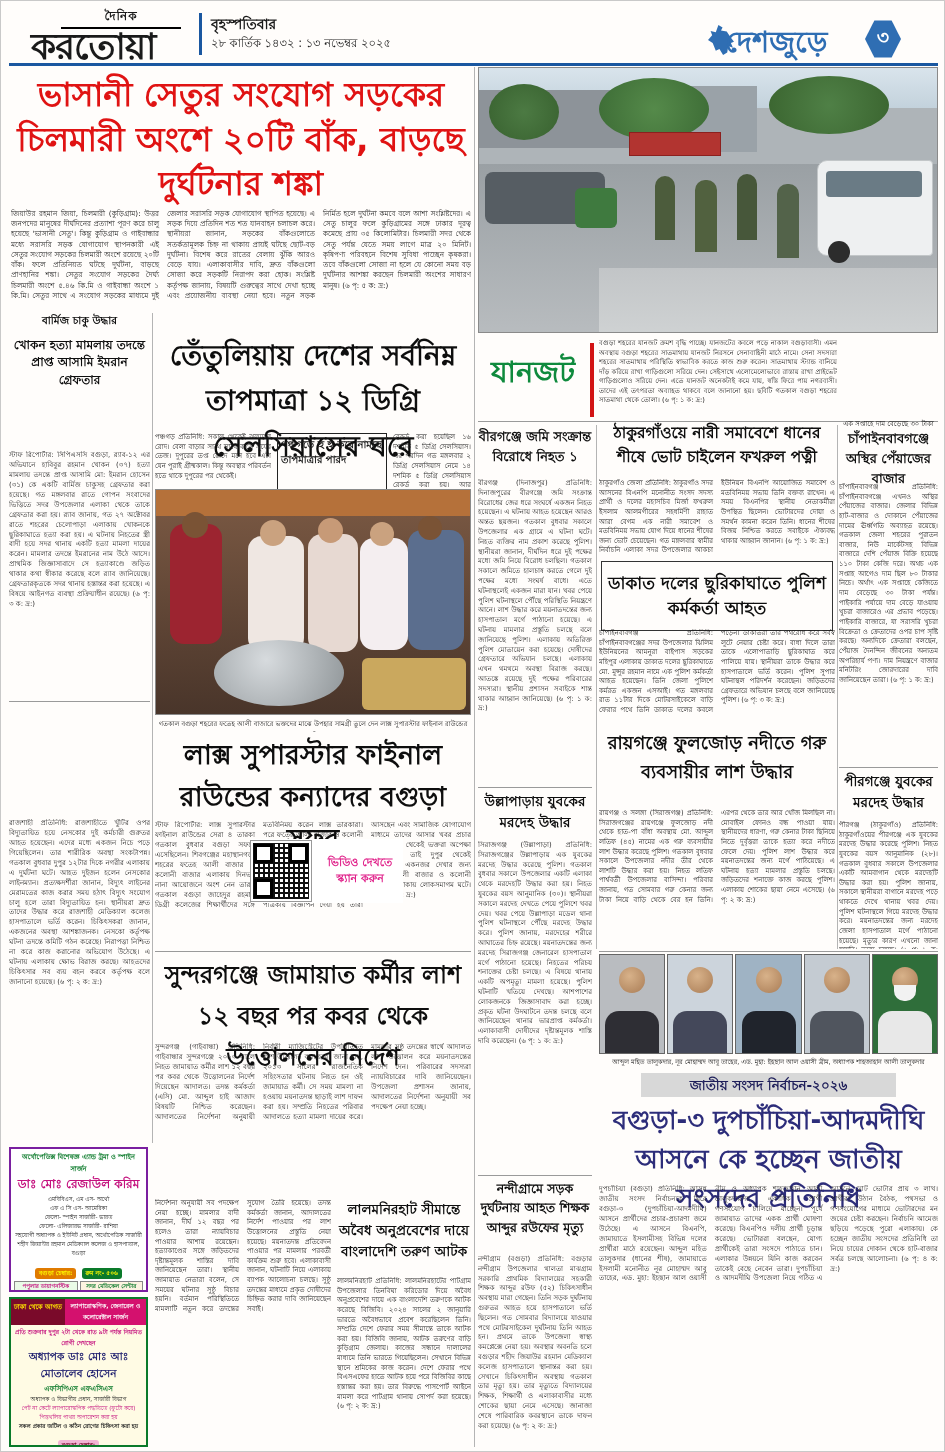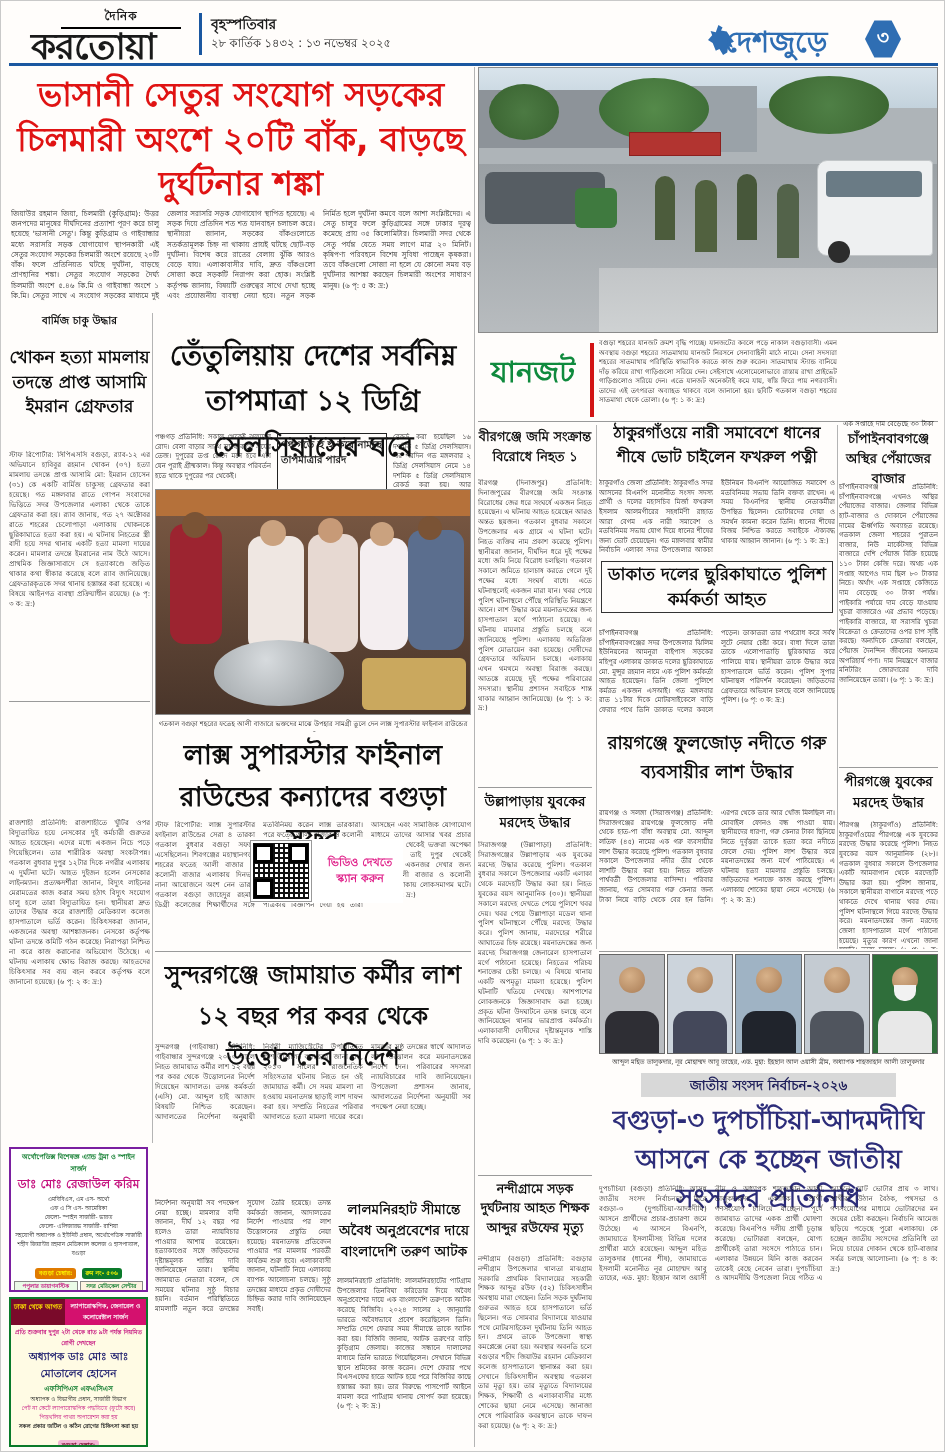--- a/index.html
+++ b/index.html
@@ -82,21 +82,21 @@
   <div class="abs" style="left:589px;top:342px;width:4px;height:74px;background:#d21414;"></div>
   <div class="abs bt" style="left:598px;top:338px;width:238px;height:80px;font-size:6.7px;">বগুড়া শহরের যানজট ক্রমশ বৃদ্ধি পাচ্ছে। যানজটের কবলে পড়ে নাকাল বগুড়াবাসী। এমন অবস্থায় বগুড়া শহরের সাতমাথায় যানজট নিরসনে সেনাবাহিনী মাঠে নামে। সেনা সদস্যরা শহরের সাতমাথায় পরিস্থিতি স্বাভাবিক করতে কাজ শুরু করেন। সাতমাথায় স্ট্যান্ড বানিয়ে দাঁড় করিয়ে রাখা গাড়িগুলো সরিয়ে দেন। সেইসাথে এলোমেলোভাবে রাস্তায় রাখা প্রাইভেট গাড়িগুলোও সরিয়ে দেন। এতে যানজট অনেকটাই কমে যায়, স্বস্তি ফিরে পায় নগরবাসী। তাদের এই তৎপরতা অব্যাহত থাকবে বলে জানানো হয়। ছবিটি গতকাল বগুড়া শহরের সাতমাথা থেকে তোলা। (৬ পৃ: ১ ক: দ্র:)</div>
   <div class="abs hrule" style="left:477px;top:420px;width:460px;"></div>
 
   <div class="abs vrule" style="left:151px;top:312px;height:830px;"></div>
   <div class="abs vrule" style="left:473px;top:66px;height:1380px;"></div>
   <div class="abs vrule" style="left:595px;top:424px;height:524px;"></div>
   <div class="abs vrule" style="left:836px;top:424px;height:524px;"></div>
 
   <div class="abs hl" style="left:8px;top:312px;width:141px;font-size:10.5px;">বার্মিজ চাকু উদ্ধার</div>
-  <div class="abs hl" style="left:8px;top:344px;width:141px;height:118px;font-size:17px;line-height:1.45;">খোকন হত্যা মামলায় তদন্তে প্রাপ্ত আসামি ইমরান গ্রেফতার</div>
+  <div class="abs hl" style="left:8px;top:336px;width:141px;height:118px;font-size:12px;line-height:1.45;">খোকন হত্যা মামলায় তদন্তে প্রাপ্ত আসামি ইমরান গ্রেফতার</div>
   <div class="abs bt" style="left:8px;top:450px;width:141px;height:246px;font-size:7px;">স্টাফ রিপোর্টার: সিপিএসসি বগুড়া, র‍্যাব-১২ এর অভিযানে হাবিবুর রহমান খোকন (৩৭) হত্যা মামলায় তদন্তে প্রাপ্ত আসামি মো: ইমরান হোসেন (৩১) কে একটি বার্মিজ চাকুসহ গ্রেফতার করা হয়েছে। গত মঙ্গলবার রাতে গোপন সংবাদের ভিত্তিতে সদর উপজেলার এলাকা থেকে তাকে গ্রেফতার করা হয়। র‍্যাব জানায়, গত ২৭ অক্টোবর রাতে শহরের চেলোপাড়া এলাকায় খোকনকে ছুরিকাঘাতে হত্যা করা হয়। এ ঘটনায় নিহতের স্ত্রী বাদী হয়ে সদর থানায় একটি হত্যা মামলা দায়ের করেন। মামলার তদন্তে ইমরানের নাম উঠে আসে। প্রাথমিক জিজ্ঞাসাবাদে সে হত্যাকাণ্ডে জড়িত থাকার কথা স্বীকার করেছে বলে র‍্যাব জানিয়েছে। গ্রেফতারকৃতকে সদর থানায় হস্তান্তর করা হয়েছে। এ বিষয়ে আইনগত ব্যবস্থা প্রক্রিয়াধীন রয়েছে। (৬ পৃ: ৩ ক: দ্র:)</div>
   <div class="abs hrule" style="left:8px;top:700px;width:141px;"></div>
   <div class="abs bt" style="left:8px;top:818px;width:141px;height:322px;font-size:7px;">রাজশাহী প্রতিনিধি: রাজশাহীতে খুঁটির ওপর বিদ্যুতায়িত হয়ে নেসকোর দুই কর্মচারী গুরুতর আহত হয়েছেন। এদের মধ্যে একজন নিচে পড়ে গিয়েছিলেন। তার শারীরিক অবস্থা সংকটাপন্ন। গতকাল বুধবার দুপুর ১২টার দিকে নগরীর এলাকায় এ দুর্ঘটনা ঘটে। আহত দুইজন হলেন নেসকোর লাইনম্যান। প্রত্যক্ষদর্শীরা জানান, বিদ্যুৎ লাইনের মেরামতের কাজ করার সময় হঠাৎ বিদ্যুৎ সংযোগ চালু হলে তারা বিদ্যুতায়িত হন। স্থানীয়রা দ্রুত তাদের উদ্ধার করে রাজশাহী মেডিক্যাল কলেজ হাসপাতালে ভর্তি করেন। চিকিৎসকরা জানান, একজনের অবস্থা আশঙ্কাজনক। নেসকো কর্তৃপক্ষ ঘটনা তদন্তে কমিটি গঠন করেছে। নিরাপত্তা নিশ্চিত না করে কাজ করানোর অভিযোগ উঠেছে। এ ঘটনায় এলাকায় ক্ষোভ বিরাজ করছে। আহতদের চিকিৎসার সব ব্যয় বহন করবে কর্তৃপক্ষ বলে জানানো হয়েছে। (৬ পৃ: ২ ক: দ্র:)</div>
 
   <div class="abs ad1" style="left:8px;top:1146px;width:139px;height:145px;">
     <div style="font-size:6.6px;font-weight:700;color:#0a7a2a;">অর্থোপেডিক্স বিশেষজ্ঞ এ্যান্ড ট্রমা ও স্পাইন সার্জন</div>
     <div style="font-size:12px;font-weight:800;color:#c4117e;">ডাঃ মোঃ রেজাউল করিম</div>
     <div style="font-size:5.6px;">এমবিবিএস, এম এস- অর্থো</div>
     <div style="font-size:5.6px;">এফ এ সি এস- আমেরিকা</div>
     <div style="font-size:5.6px;">ফেলো- স্পাইন সার্জারী- ভারত</div>
@@ -183,21 +183,21 @@
   <div class="abs hrule" style="left:477px;top:786px;width:114px;"></div>
   <div class="abs hl" style="left:477px;top:790px;width:114px;height:46px;font-size:13.5px;line-height:1.55;">উল্লাপাড়ায় যুবকের মরদেহ উদ্ধার</div>
   <div class="abs bt" style="left:477px;top:840px;width:114px;height:330px;font-size:6.9px;">সিরাজগঞ্জ (উল্লাপাড়া) প্রতিনিধি: সিরাজগঞ্জের উল্লাপাড়ায় এক যুবকের মরদেহ উদ্ধার করেছে পুলিশ। গতকাল বুধবার সকালে উপজেলার একটি এলাকা থেকে মরদেহটি উদ্ধার করা হয়। নিহত যুবকের বয়স আনুমানিক (৩০)। স্থানীয়রা সকালে মরদেহ দেখতে পেয়ে পুলিশে খবর দেয়। খবর পেয়ে উল্লাপাড়া মডেল থানা পুলিশ ঘটনাস্থলে পৌঁছে মরদেহ উদ্ধার করে। পুলিশ জানায়, মরদেহের শরীরে আঘাতের চিহ্ন রয়েছে। ময়নাতদন্তের জন্য মরদেহ সিরাজগঞ্জ জেনারেল হাসপাতাল মর্গে পাঠানো হয়েছে। নিহতের পরিচয় শনাক্তের চেষ্টা চলছে। এ বিষয়ে থানায় একটি অপমৃত্যু মামলা হয়েছে। পুলিশ ঘটনাটি খতিয়ে দেখছে। আশপাশের লোকজনকে জিজ্ঞাসাবাদ করা হচ্ছে। প্রকৃত ঘটনা উদঘাটনে তদন্ত চলছে বলে জানিয়েছেন থানার ভারপ্রাপ্ত কর্মকর্তা। এলাকাবাসী দোষীদের দৃষ্টান্তমূলক শাস্তি দাবি করেছেন। (৬ পৃ: ১ ক: দ্র:)</div>
   <div class="abs hrule" style="left:477px;top:1174px;width:114px;"></div>
   <div class="abs hl" style="left:477px;top:1178px;width:114px;height:72px;font-size:12.5px;line-height:1.55;">নন্দীগ্রামে সড়ক দুর্ঘটনায় আহত শিক্ষক আব্দুর রউফের মৃত্যু</div>
   <div class="abs bt" style="left:477px;top:1254px;width:114px;height:192px;font-size:6.9px;">নন্দীগ্রাম (বগুড়া) প্রতিনিধি: বগুড়ার নন্দীগ্রাম উপজেলার থালতা মাঝগ্রাম সরকারি প্রাথমিক বিদ্যালয়ের সহকারী শিক্ষক আব্দুর রউফ (৫২) চিকিৎসাধীন অবস্থায় মারা গেছেন। তিনি সড়ক দুর্ঘটনায় গুরুতর আহত হয়ে হাসপাতালে ভর্তি ছিলেন। গত সোমবার বিদ্যালয়ে যাওয়ার পথে মোটরসাইকেল দুর্ঘটনায় তিনি আহত হন। প্রথমে তাকে উপজেলা স্বাস্থ্য কমপ্লেক্সে নেয়া হয়। অবস্থার অবনতি হলে বগুড়ার শহীদ জিয়াউর রহমান মেডিক্যাল কলেজ হাসপাতালে স্থানান্তর করা হয়। সেখানে চিকিৎসাধীন অবস্থায় গতকাল তার মৃত্যু হয়। তার মৃত্যুতে বিদ্যালয়ের শিক্ষক, শিক্ষার্থী ও এলাকাবাসীর মধ্যে শোকের ছায়া নেমে এসেছে। জানাজা শেষে পারিবারিক কবরস্থানে তাকে দাফন করা হয়েছে। (৬ পৃ: ২ ক: দ্র:)</div>
 
   <div class="abs hl" style="left:598px;top:420px;width:236px;height:54px;font-size:15.5px;line-height:1.55;">ঠাকুরগাঁওয়ে নারী সমাবেশে ধানের শীষে ভোট চাইলেন ফখরুল পত্নী</div>
   <div class="abs bt cols2" style="left:598px;top:478px;width:236px;height:78px;font-size:6.8px;">ঠাকুরগাঁও জেলা প্রতিনিধি: ঠাকুরগাঁও সদর আসনের বিএনপি মনোনীত সংসদ সদস্য প্রার্থী ও দলের মহাসচিব মির্জা ফখরুল ইসলাম আলমগীরের সহধর্মিণী রাহাত আরা বেগম এক নারী সমাবেশ ও মতবিনিময় সভায় যোগ দিয়ে ধানের শীষের জন্য ভোট চেয়েছেন। গত মঙ্গলবার স্বামীর নির্বাচনি এলাকা সদর উপজেলার আকচা ইউনিয়ন বিএনপি আয়োজিত সমাবেশ ও মতবিনিময় সভায় তিনি বক্তব্য রাখেন। এ সময় বিএনপির স্থানীয় নেতাকর্মীরা উপস্থিত ছিলেন। ভোটারদের দোয়া ও সমর্থন কামনা করেন তিনি। ধানের শীষের বিজয় নিশ্চিত করতে সবাইকে ঐক্যবদ্ধ থাকার আহ্বান জানান। (৬ পৃ: ১ ক: দ্র:)</div>
 
-  <div class="abs" style="left:600px;top:560px;width:232px;height:52px;border:1.5px solid #333;display:flex;align-items:center;justify-content:center;">
+  <div class="abs" style="left:600px;top:560px;width:232px;height:70px;border:1.5px solid #333;display:flex;align-items:center;justify-content:center;">
     <div class="hl" style="font-size:17px;line-height:1.5;">ডাকাত দলের ছুরিকাঘাতে পুলিশ কর্মকর্তা আহত</div>
   </div>
   <div class="abs bt cols2" style="left:598px;top:628px;width:236px;height:96px;font-size:6.8px;">চাঁপাইনবাবগঞ্জ প্রতিনিধি: চাঁপাইনবাবগঞ্জের সদর উপজেলার ঝিলিম ইউনিয়নের আমনুরা বাইপাস সড়কের মহিপুর এলাকায় ডাকাত দলের ছুরিকাঘাতে মো. মুন্সুর রহমান নামে এক পুলিশ কর্মকর্তা আহত হয়েছেন। তিনি জেলা পুলিশে কর্মরত একজন এসআই। গত মঙ্গলবার রাত ১১টার দিকে মোটরসাইকেলে বাড়ি ফেরার পথে তিনি ডাকাত দলের কবলে পড়েন। ডাকাতরা তার পথরোধ করে সর্বস্ব লুটে নেয়ার চেষ্টা করে। বাধা দিলে তারা তাকে এলোপাতাড়ি ছুরিকাঘাত করে পালিয়ে যায়। স্থানীয়রা তাকে উদ্ধার করে হাসপাতালে ভর্তি করেন। পুলিশ সুপার ঘটনাস্থল পরিদর্শন করেছেন। জড়িতদের গ্রেফতারে অভিযান চলছে বলে জানিয়েছে পুলিশ। (৬ পৃ: ৩ ক: দ্র:)</div>
 
   <div class="abs hl" style="left:598px;top:728px;width:236px;height:76px;font-size:18px;line-height:1.6;">রায়গঞ্জে ফুলজোড় নদীতে গরু ব্যবসায়ীর লাশ উদ্ধার</div>
   <div class="abs bt cols2" style="left:598px;top:808px;width:236px;height:140px;font-size:6.8px;">রায়গঞ্জ ও সলঙ্গা (সিরাজগঞ্জ) প্রতিনিধি: সিরাজগঞ্জের রায়গঞ্জে ফুলজোড় নদী থেকে হাত-পা বাঁধা অবস্থায় মো. আব্দুল লতিফ (৪৫) নামের এক গরু ব্যবসায়ীর লাশ উদ্ধার করেছে পুলিশ। গতকাল বুধবার সকালে উপজেলার নদীর তীর থেকে লাশটি উদ্ধার করা হয়। নিহত লতিফ পার্শ্ববর্তী উপজেলার বাসিন্দা। পরিবার জানায়, গত সোমবার গরু কেনার জন্য টাকা নিয়ে বাড়ি থেকে বের হন তিনি। এরপর থেকে তার আর খোঁজ মিলছিল না। মোবাইল ফোনও বন্ধ পাওয়া যায়। স্থানীয়দের ধারণা, গরু কেনার টাকা ছিনিয়ে নিতে দুর্বৃত্তরা তাকে হত্যা করে নদীতে ফেলে দেয়। পুলিশ লাশ উদ্ধার করে ময়নাতদন্তের জন্য মর্গে পাঠিয়েছে। এ ঘটনায় হত্যা মামলার প্রস্তুতি চলছে। জড়িতদের শনাক্তে কাজ করছে পুলিশ। এলাকায় শোকের ছায়া নেমে এসেছে। (৬ পৃ: ২ ক: দ্র:)</div>
 
   <div class="abs hl" style="left:838px;top:417px;width:99px;font-size:6.8px;font-weight:400;">এক সপ্তাহে দাম বেড়েছে ৩০ টাকা</div>
   <div class="abs hl" style="left:838px;top:428px;width:99px;height:50px;font-size:13px;line-height:1.55;">চাঁপাইনবাবগঞ্জে অস্থির পেঁয়াজের বাজার</div>
   <div class="abs bt" style="left:838px;top:482px;width:99px;height:282px;font-size:6.8px;">চাঁপাইনবাবগঞ্জ প্রতিনিধি: চাঁপাইনবাবগঞ্জে এখনও অস্থির পেঁয়াজের বাজার। জেলার বিভিন্ন হাট-বাজার ও দোকানে পেঁয়াজের দামের ঊর্ধ্বগতি অব্যাহত রয়েছে। গতকাল জেলা শহরের পুরাতন বাজার, নিউ মার্কেটসহ বিভিন্ন বাজারে দেশি পেঁয়াজ বিক্রি হয়েছে ১১০ টাকা কেজি দরে। অথচ এক সপ্তাহ আগেও দাম ছিল ৮০ টাকার নিচে। অর্থাৎ এক সপ্তাহে কেজিতে দাম বেড়েছে ৩০ টাকা পর্যন্ত। পাইকারি পর্যায়ে দাম বেড়ে যাওয়ায় খুচরা বাজারেও এর প্রভাব পড়েছে। পাইকারি বাজারে, যা সরাসরি খুচরা বিক্রেতা ও ক্রেতাদের ওপর চাপ সৃষ্টি করছে। অন্যদিকে ক্রেতারা বলছেন, পেঁয়াজ দৈনন্দিন জীবনের অন্যতম অপরিহার্য পণ্য। দাম নিয়ন্ত্রণে বাজার মনিটরিং জোরদারের দাবি জানিয়েছেন তারা। (৬ পৃ: ১ ক: দ্র:)</div>

